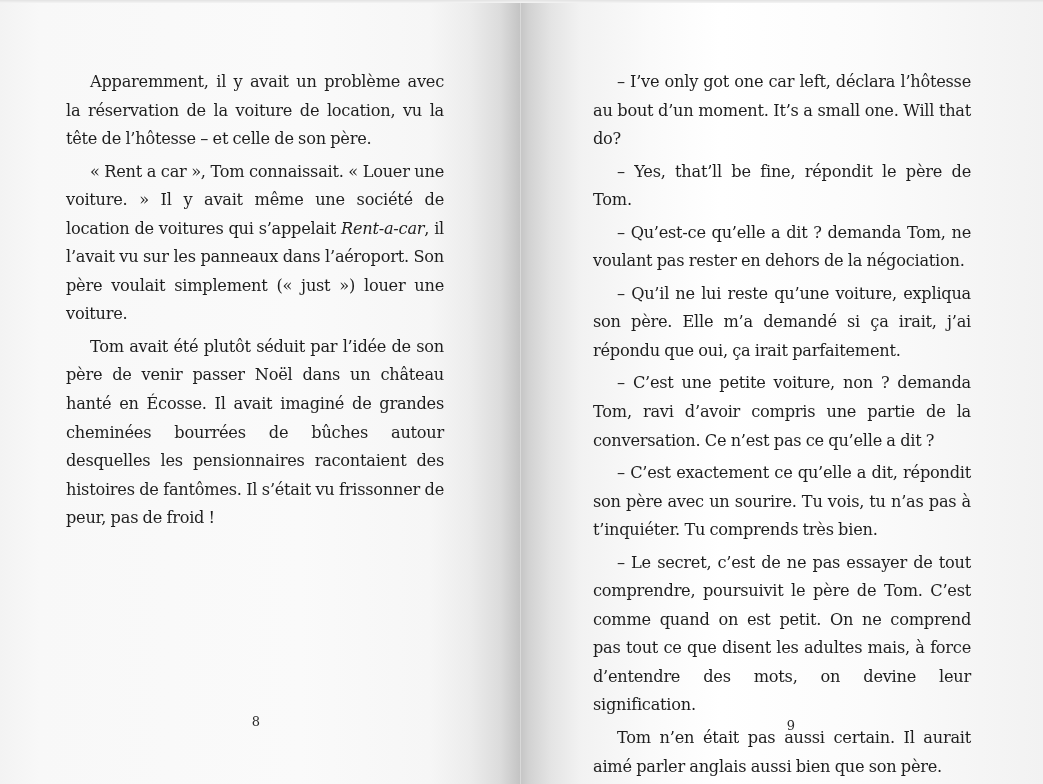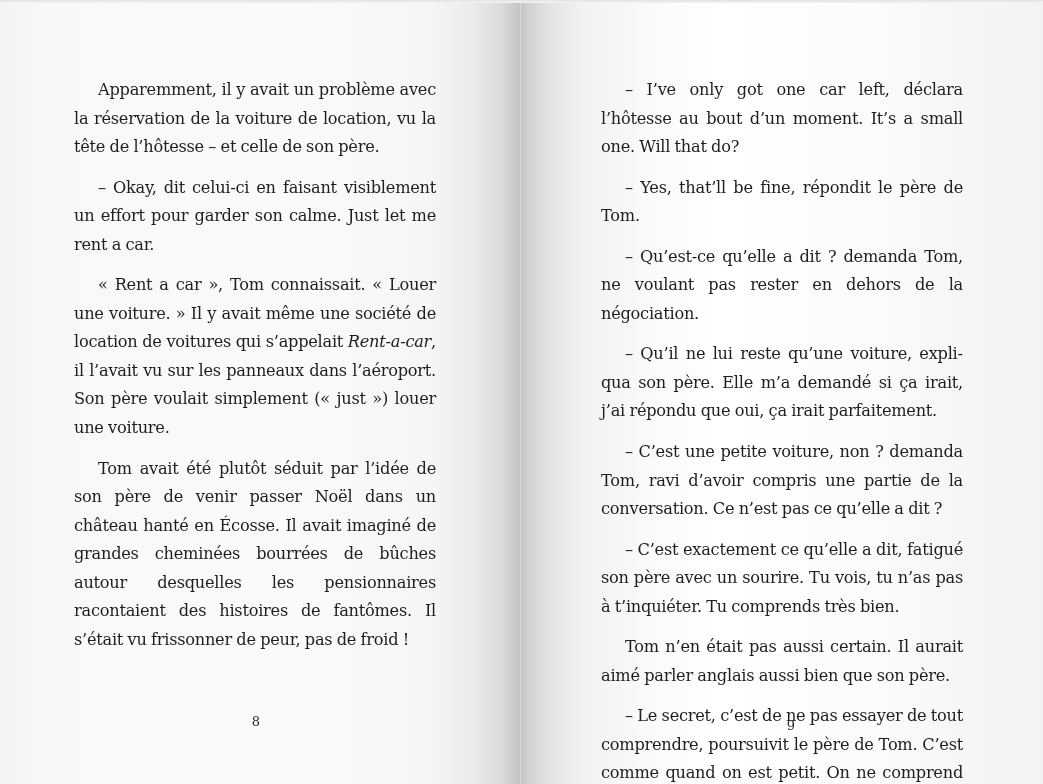--- a/index.html
+++ b/index.html
@@ -57,21 +57,21 @@
     font-size: 16.2px;
     line-height: 28.55px;
     color: #1e1e1e;
     text-align: justify;
     letter-spacing: -0.25px;
     word-spacing: -0.5px;
   }
   .page-left .text-block { left: 62px; }
   .page-right .text-block { left: 68px; }
   .text-block p {
-    margin: 12px;
+    margin: 4px;
     text-indent: 24px;
     hyphens: manual;
   }
   .text-block em { }
   .page-number {
     position: absolute;
     top: 714px;
     font-family: "DejaVu Serif", "Liberation Serif", serif;
     font-size: 13px;
     color: #2a2a2a;
@@ -81,36 +81,35 @@
   .page-left .page-number { left: 241px; }
   .page-right .page-number { left: 255px; top: 718px; }
 </style>
 </head>
 <body>
 
 <div class="spread">
   <div class="page page-left">
     <div class="text-block">
       <p>Apparemment, il y avait un problème avec la réservation de la voiture de location, vu la tête de l’hôtesse – et celle de son père.</p>
-      <p>– Okay, dit celui-ci en faisant visiblement un effort pour garder son calme. Just let me rent a car.</p>
       <p><span>« Rent a car », Tom connaissait. « Louer une voiture. » Il y avait même une société de location de voitures qui s’appelait </span><em>Rent-a-car</em><span>, il l’avait vu sur les panneaux dans l’aéroport. Son père voulait simplement (« just ») louer une voiture.</span></p>
       <p>Tom avait été plutôt séduit par l’idée de son père de venir passer Noël dans un château hanté en Écosse. Il avait imaginé de grandes cheminées bourrées de bûches autour desquelles les pen­sionnaires racontaient des histoires de fantômes. Il s’était vu frissonner de peur, pas de froid !</p>
     </div>
     <div class="page-number">8</div>
   </div>
 
   <div class="page page-right">
     <div class="text-block">
       <p>– I’ve only got one car left, déclara l’hôtesse au bout d’un moment. It’s a small one. Will that do?</p>
       <p>– Yes, that’ll be fine, répondit le père de Tom.</p>
       <p>– Qu’est-ce qu’elle a dit ? demanda Tom, ne voulant pas rester en dehors de la négociation.</p>
       <p>– Qu’il ne lui reste qu’une voiture, expli­qua son père. Elle m’a demandé si ça irait, j’ai répondu que oui, ça irait parfaitement.</p>
       <p>– C’est une petite voiture, non ? demanda Tom, ravi d’avoir compris une partie de la conversation. Ce n’est pas ce qu’elle a dit ?</p>
-      <p>– C’est exactement ce qu’elle a dit, fatigué son père avec un sourire. Tu vois, tu n’as pas à t’inquiéter. Tu comprends très bien.</p>
+      <p>– C’est exactement ce qu’elle a dit, répondit son père avec un sourire. Tu vois, tu n’as pas à t’inquiéter. Tu comprends très bien.</p>
+      <p>– Le secret, c’est de ne pas essayer de tout comprendre, poursuivit le père de Tom. C’est comme quand on est petit. On ne comprend pas tout ce que disent les adultes mais, à force d’en­tendre des mots, on devine leur signification.</p>
       <p>Tom n’en était pas aussi certain. Il aurait aimé parler anglais aussi bien que son père.</p>
-      <p>– Le secret, c’est de ne pas essayer de tout comprendre, poursuivit le père de Tom. C’est comme quand on est petit. On ne comprend pas tout ce que disent les adultes mais, à force d’en­tendre des mots, on devine leur signification.</p>
     </div>
     <div class="page-number">9</div>
   </div>
 
   <div class="gutter-line"></div>
   <div class="top-edge"></div>
 </div>
 
 </body></html>

